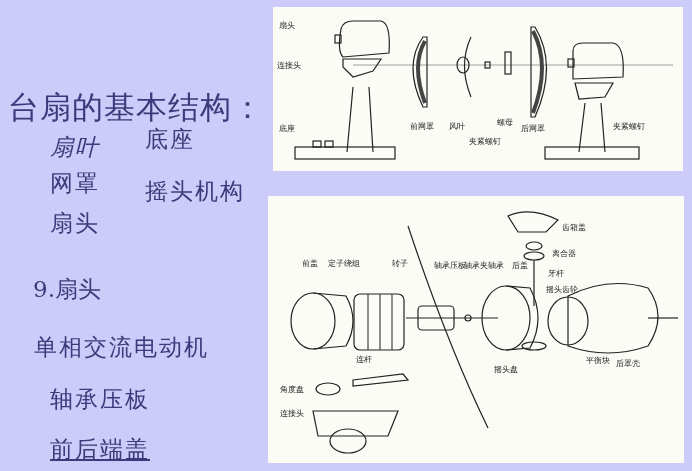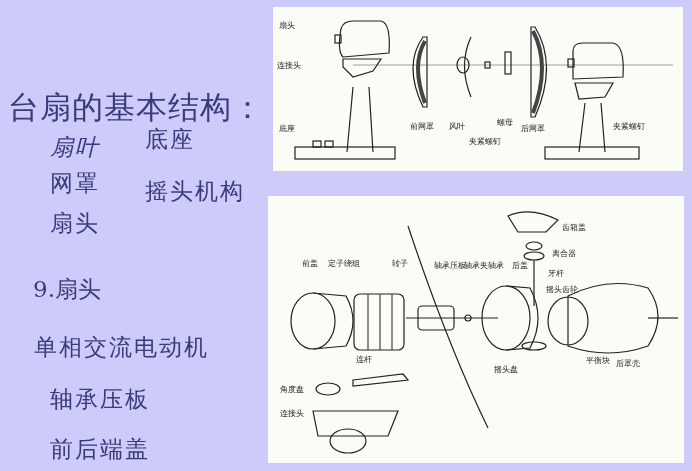--- a/index.html
+++ b/index.html
@@ -27,21 +27,21 @@
 <div class="txt t-title">台扇的基本结构：</div>
 <div class="txt t-item" style="left:50px;top:136px;font-style:italic;">扇叶</div>
 <div class="txt t-item" style="left:50px;top:172px;">网罩</div>
 <div class="txt t-item" style="left:50px;top:212px;">扇头</div>
 <div class="txt t-item" style="left:145px;top:128px;">底座</div>
 <div class="txt t-item" style="left:145px;top:180px;">摇头机构</div>
 
 <div class="txt t-item" style="left:33px;top:278px;letter-spacing:0;">9.扇头</div>
 <div class="txt t-item" style="left:34px;top:336px;">单相交流电动机</div>
 <div class="txt t-item" style="left:50px;top:388px;">轴承压板</div>
-<div class="txt t-item" style="left:50px;top:438px;">前后端盖</div>
+<div class="txt t-item" style="left:50px;top:438px;text-decoration:underline;">前后端盖</div>
 
 <div class="panel p1">
   <svg width="410" height="164" viewBox="0 0 410 164">
     <g stroke="#222" fill="none" stroke-width="1.2">
 
       <line x1="80" y1="58" x2="400" y2="58" stroke="#888" stroke-width="0.8"></line>
 
       <path d="M68 22 Q70 14 80 14 L108 14 Q118 16 116 46 L70 50 Q64 44 68 22 Z"></path>
       <rect x="62" y="28" width="6" height="8"></rect>
       <path d="M70 52 L108 52 L100 64 L80 70 L70 60 Z"></path>

